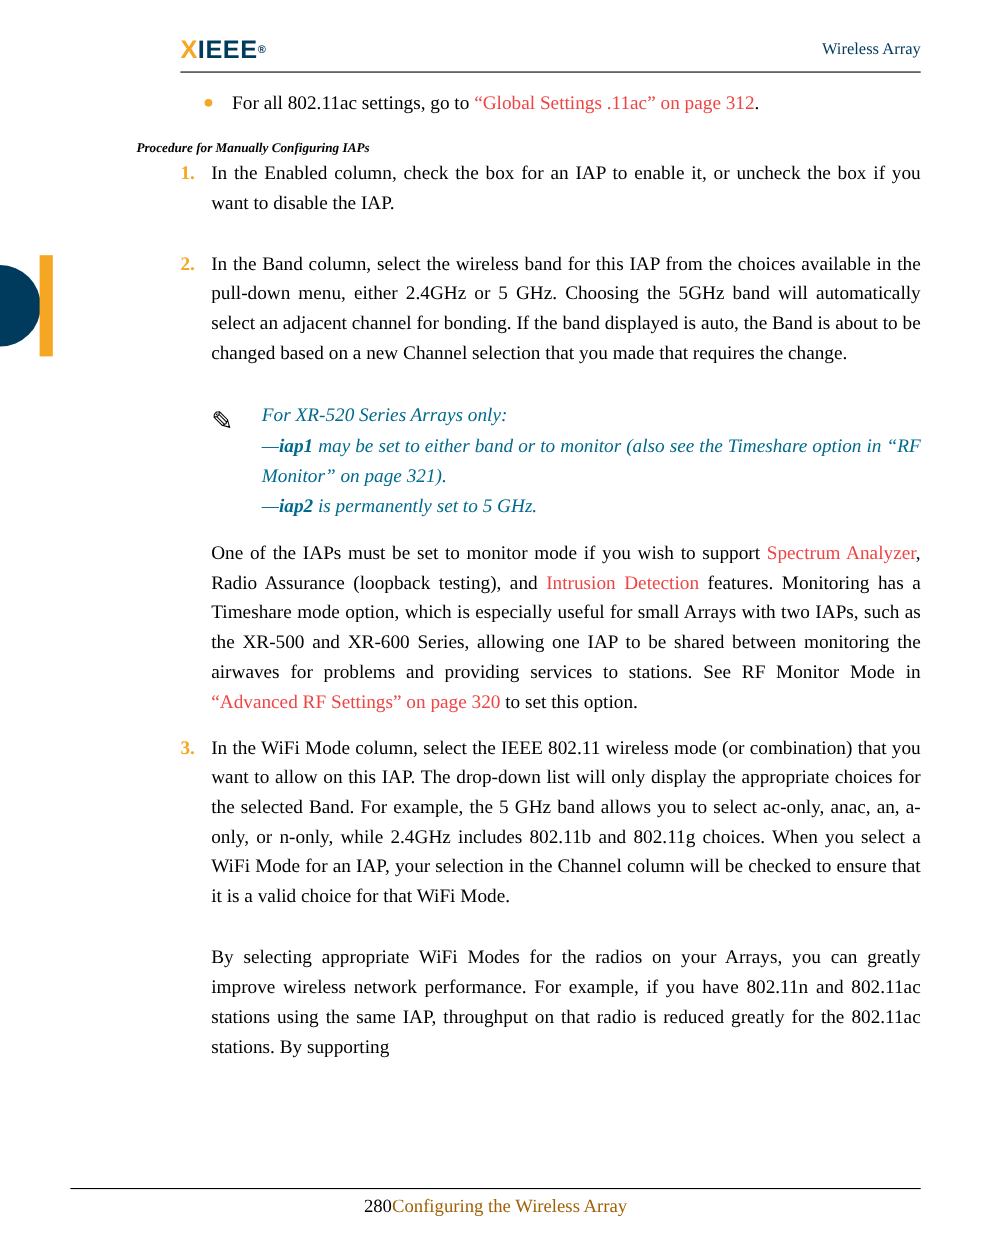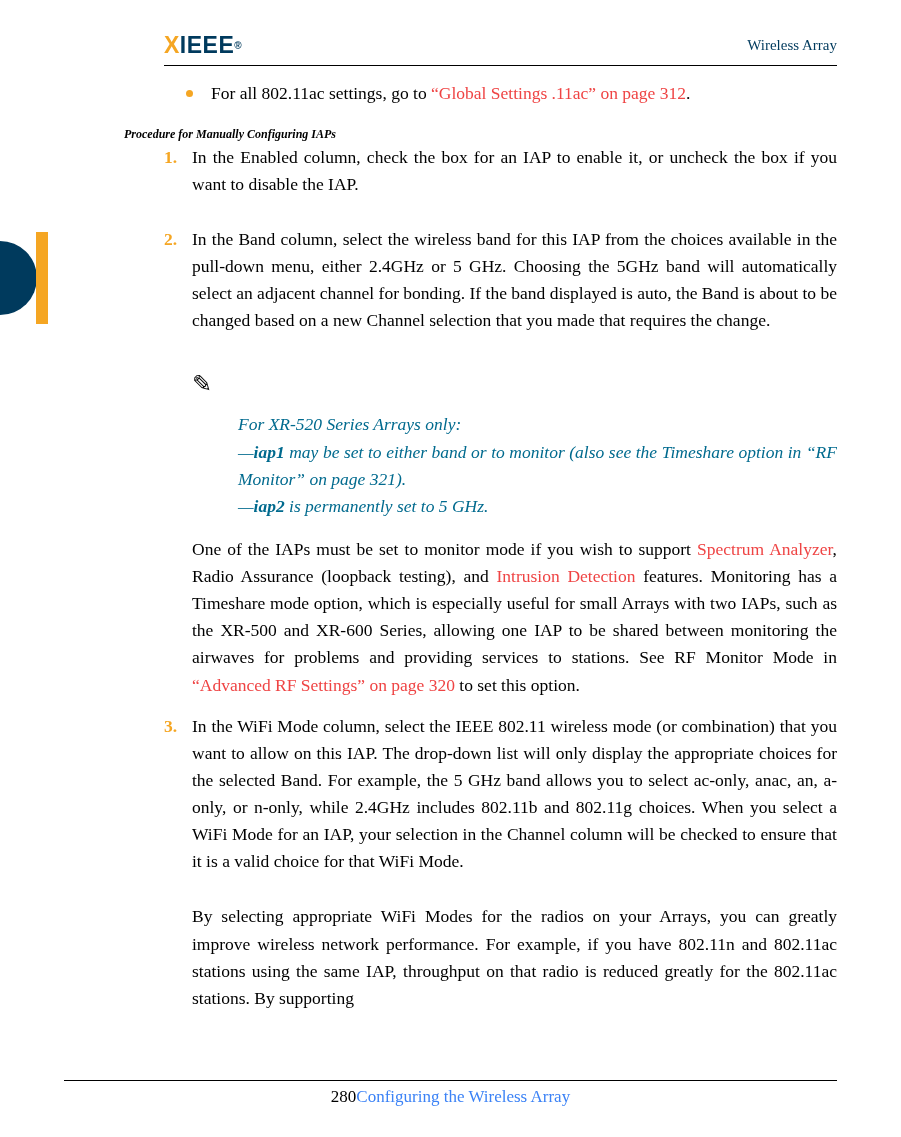--- a/index.html
+++ b/index.html
@@ -116,21 +116,21 @@
     font-style: italic;
     text-align: justify;
   }
   .note-icon {
     width:28px; flex:none;
     font-size:24px;
     color:#000;
     font-style:normal;
     padding-top:2px;
   }
-  .note-text { flex:1; padding-left:18px;margin-top:47px;}
+  .note-text { flex:1; padding-left:18px;}
   .note-text .bi { font-weight:700; }
 
   .para {
     text-align: justify;
     margin-bottom:14px;
   }
   .continuation { margin-left:28px; }
 
   
   .footer {
@@ -141,21 +141,21 @@
   .footer-rule {
     border:0; border-top:1px solid #000;
     margin:0 0 6px 0;
   }
   .footer-row {
     display:flex;
     justify-content:center;
     font-size:17px;
   }
   .footer-page { color:#000; }
-  .footer-section { color:#3b82f6; }
+  .footer-section { color:#a16207; }
 </style>
 </head>
 <body>
 
 <div class="page">
 
   <div class="side-tab">
     <div class="half-circle"></div>
     <div class="orange-band"></div>
   </div>

